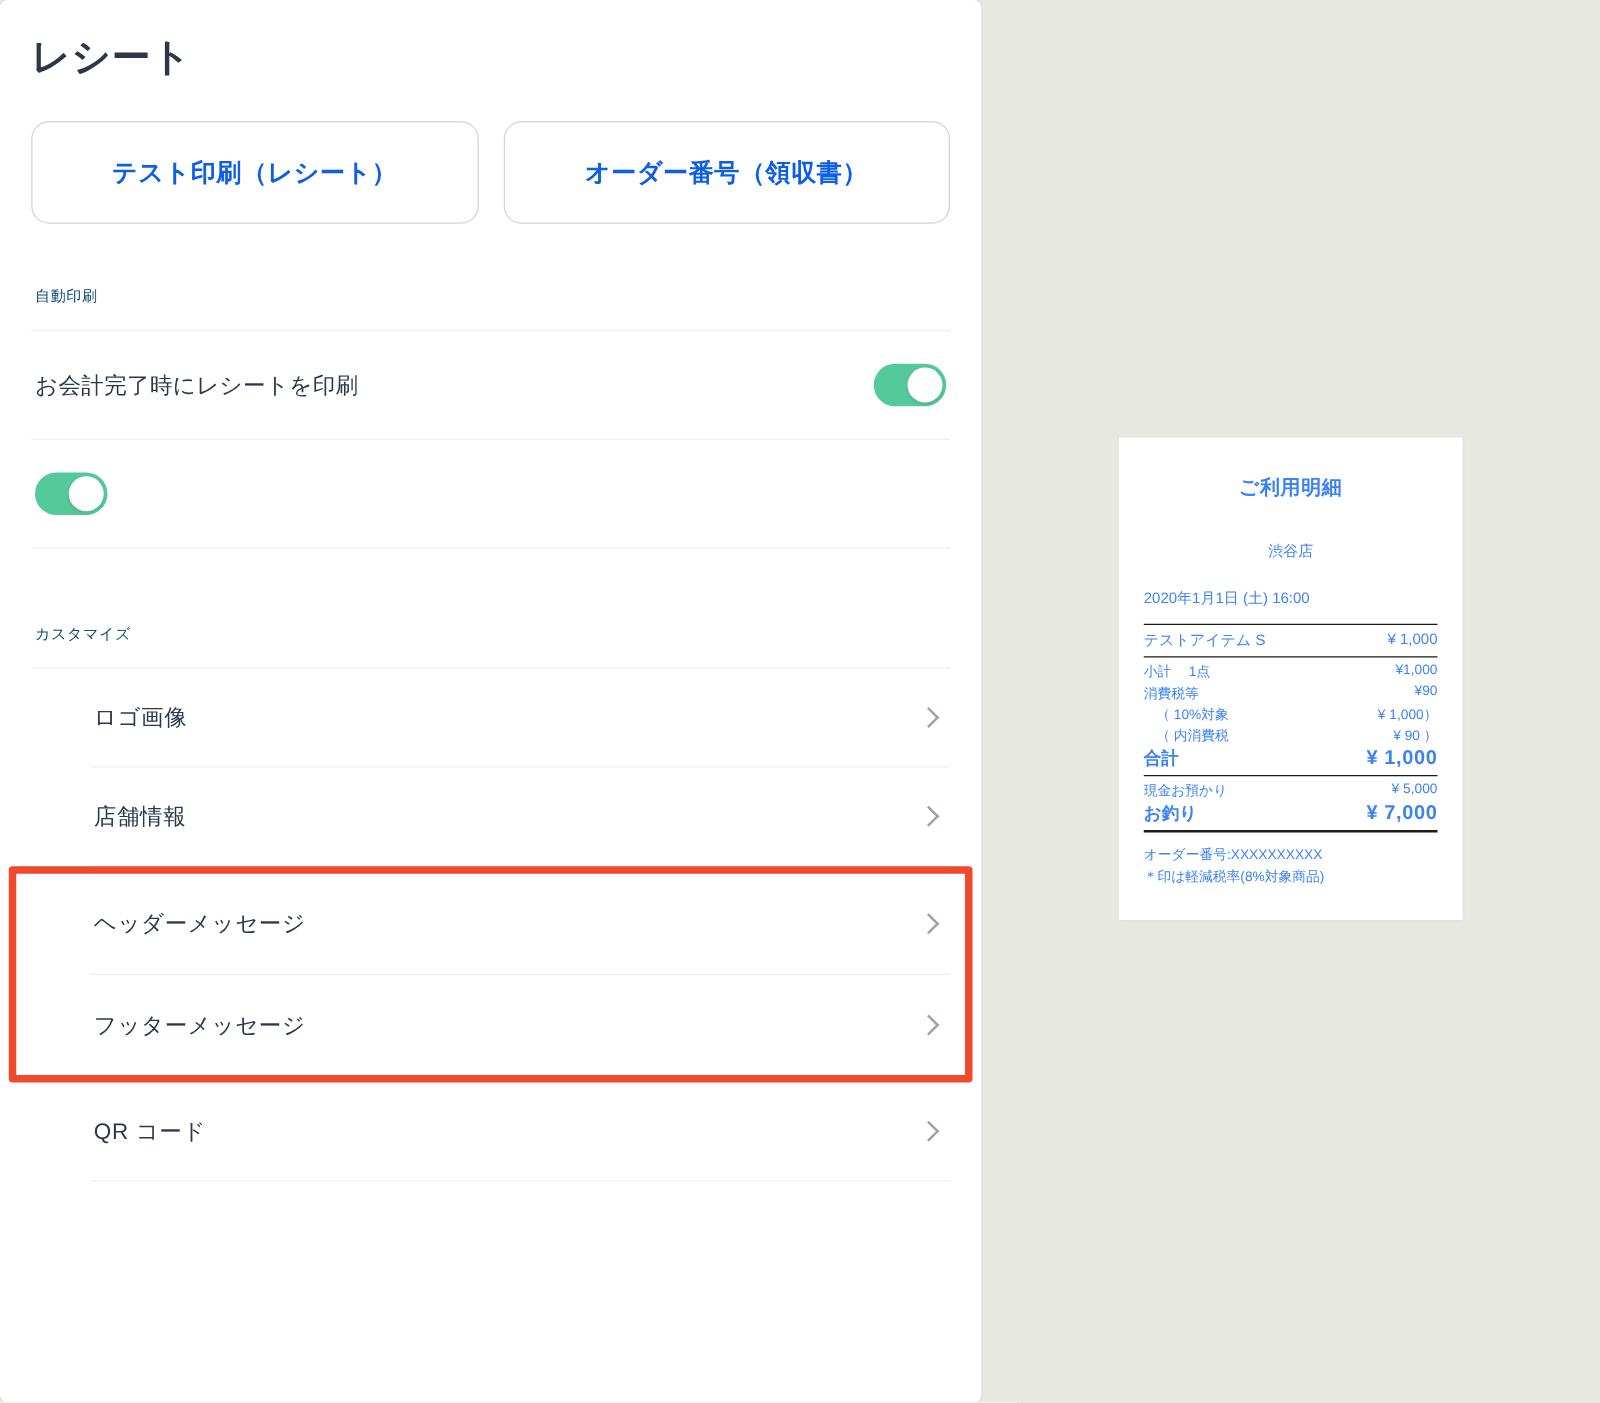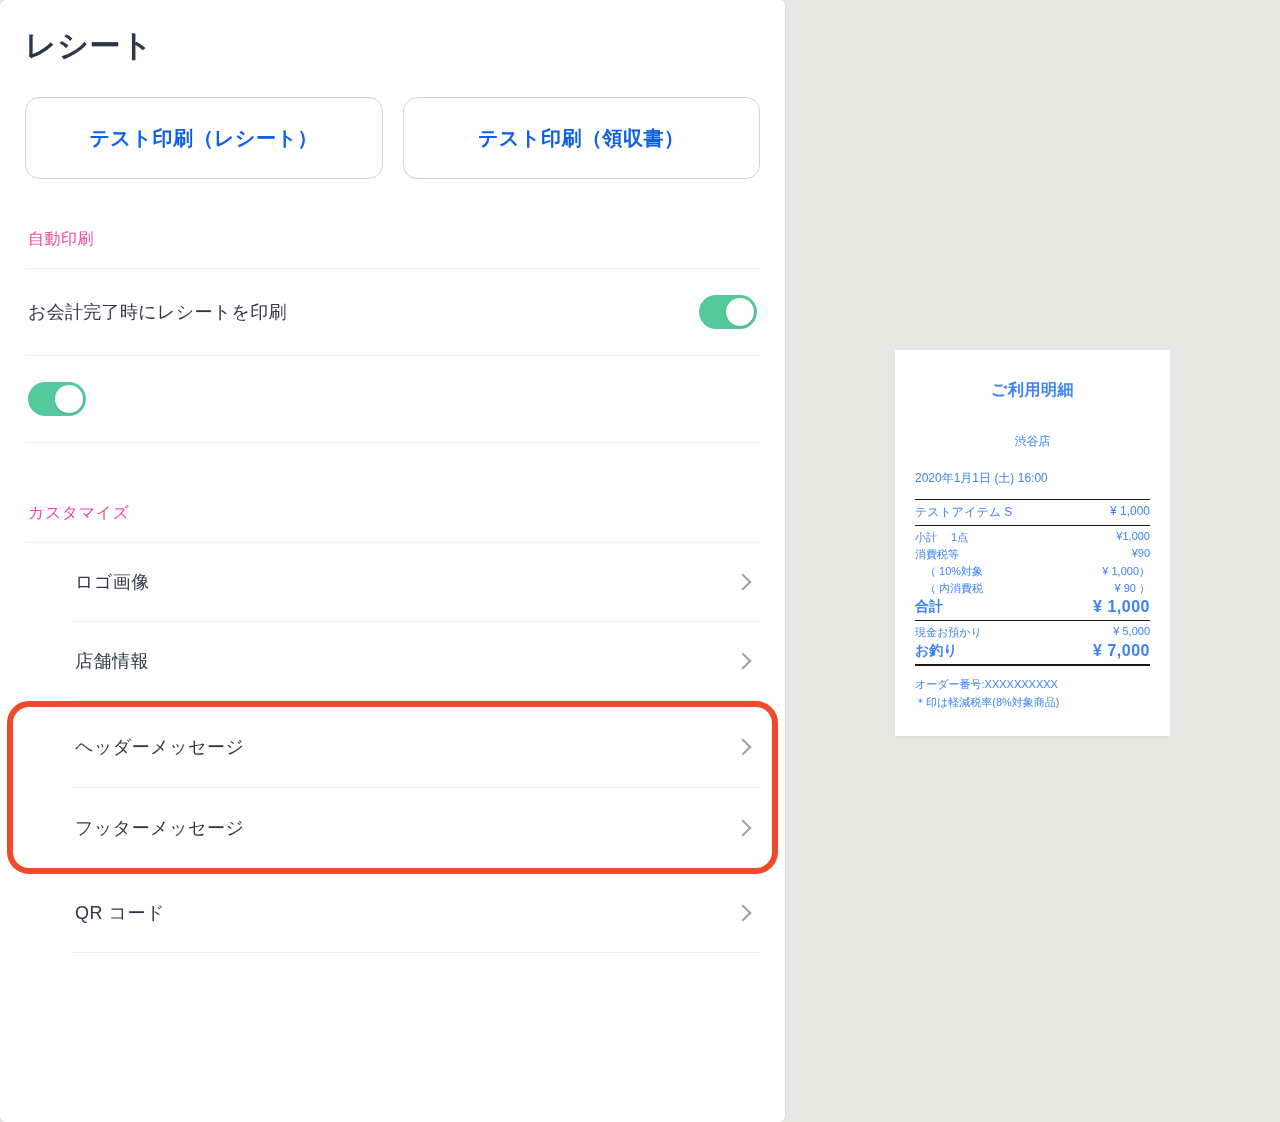--- a/index.html
+++ b/index.html
@@ -36,22 +36,22 @@
       border: 1.5px solid #cfd4da;
       border-radius: 14px;
       background: #fff;
       color: #0c5fe6;
       font-size: 20px;
       font-weight: 600;
       cursor: pointer;
       letter-spacing: 0.5px;
     }
     .section-header {
-      color: #ec4899;
-      font-size: 16px;
+      color: #0c4a6e;
+      font-size: 12px;
       font-weight: 500;
       margin: 25px 0 18px 3px;
       letter-spacing: 0.5px;
     }
     .toggle-row {
       display: flex;
       align-items: center;
       justify-content: space-between;
       padding: 26px 3px;
       border-bottom: 1px solid #eef0f2;
@@ -106,21 +106,21 @@
       width: 12px;
       height: 12px;
       border-right: 2.5px solid #9ba3ae;
       border-top: 2.5px solid #9ba3ae;
       transform: rotate(45deg);
       margin-right: 8px;
     }
     .highlight-box {
       position: relative;
       border: 6px solid #f04a2d;
-      border-radius: 22px;
+      border-radius: 3px;
       margin-left: -18px;
       margin-right: -18px;
       padding: 0 12px;
     }
     .highlight-box .nav-row:last-child {
       border-bottom: none;
     }
     .highlight-box .nav-row {
       padding: 28px 3px;
     }
@@ -198,21 +198,21 @@
     }
   </style>
 </head>
 <body>
 
 <div class="left-panel">
   <h1 class="page-title">レシート</h1>
 
   <div class="button-row">
     <button class="test-print-btn">テスト印刷（レシート）</button>
-    <button class="test-print-btn">テスト印刷（領収書）</button>
+    <button class="test-print-btn">オーダー番号（領収書）</button>
   </div>
 
   <div class="section-header">自動印刷</div>
 
   <div class="toggle-row" style="border-top:1px solid #eef0f2;">
     <span class="toggle-label">お会計完了時にレシートを印刷</span>
     <div class="toggle"></div>
   </div>
   <div class="toggle-row">
     <div class="toggle"></div>

